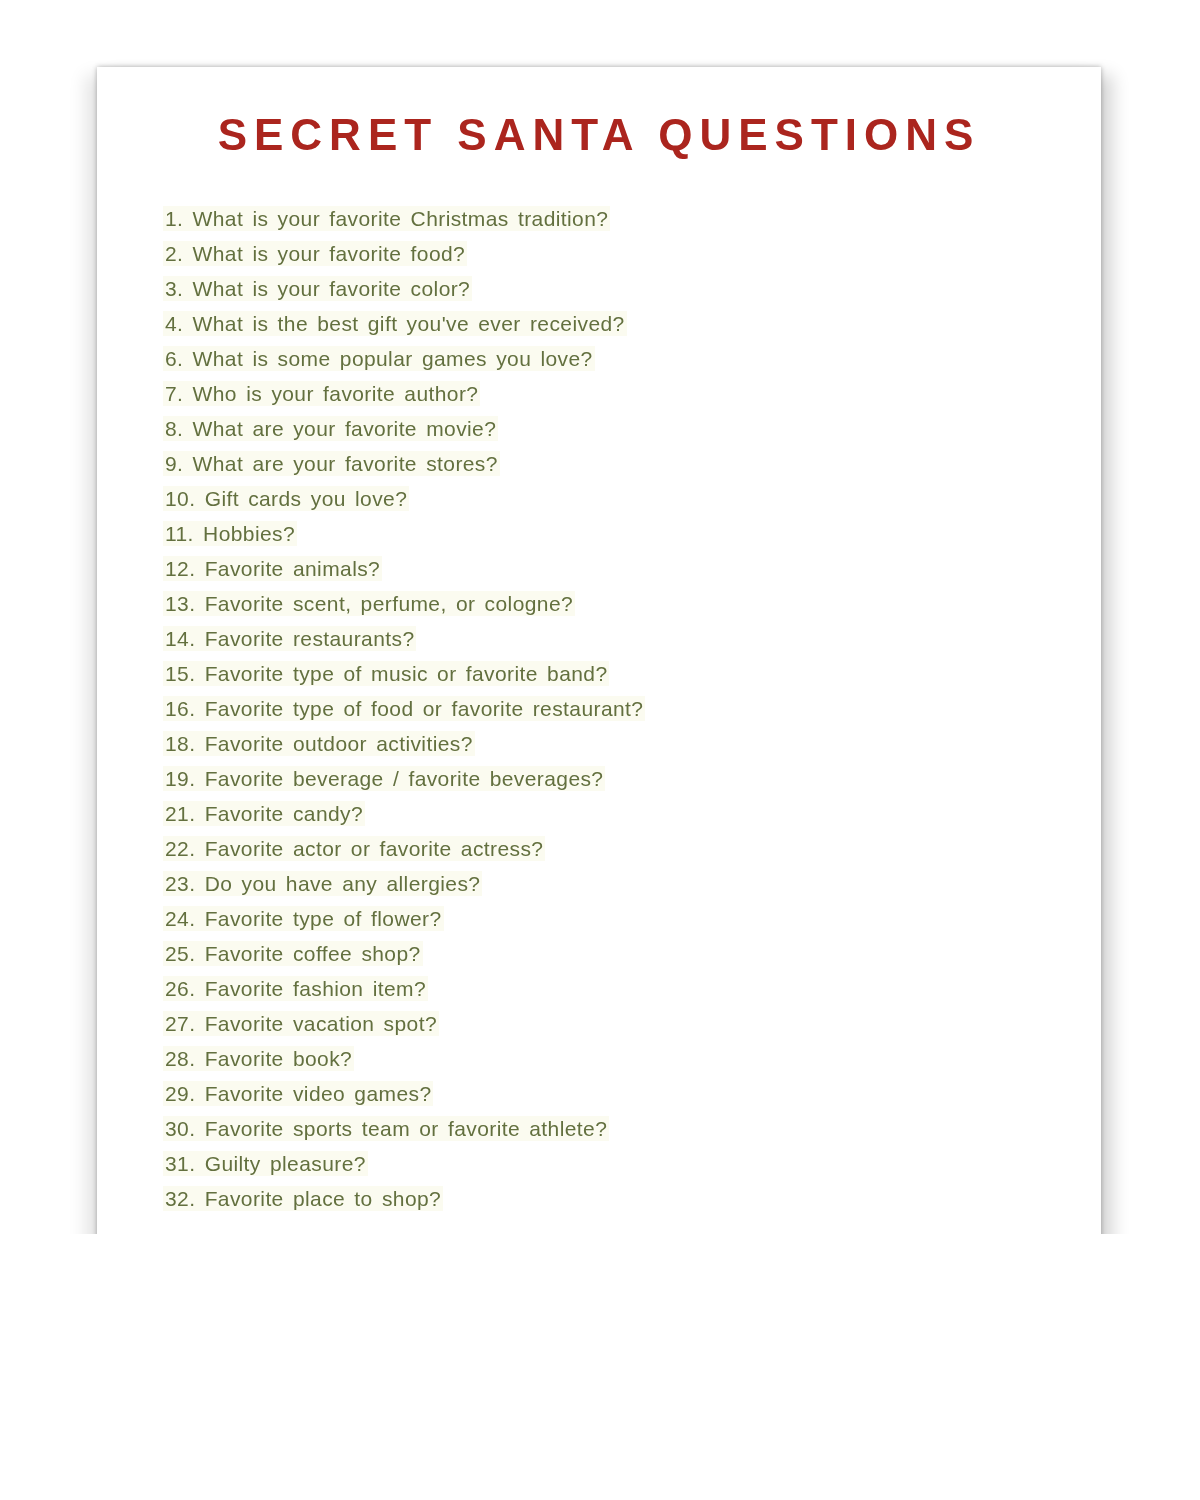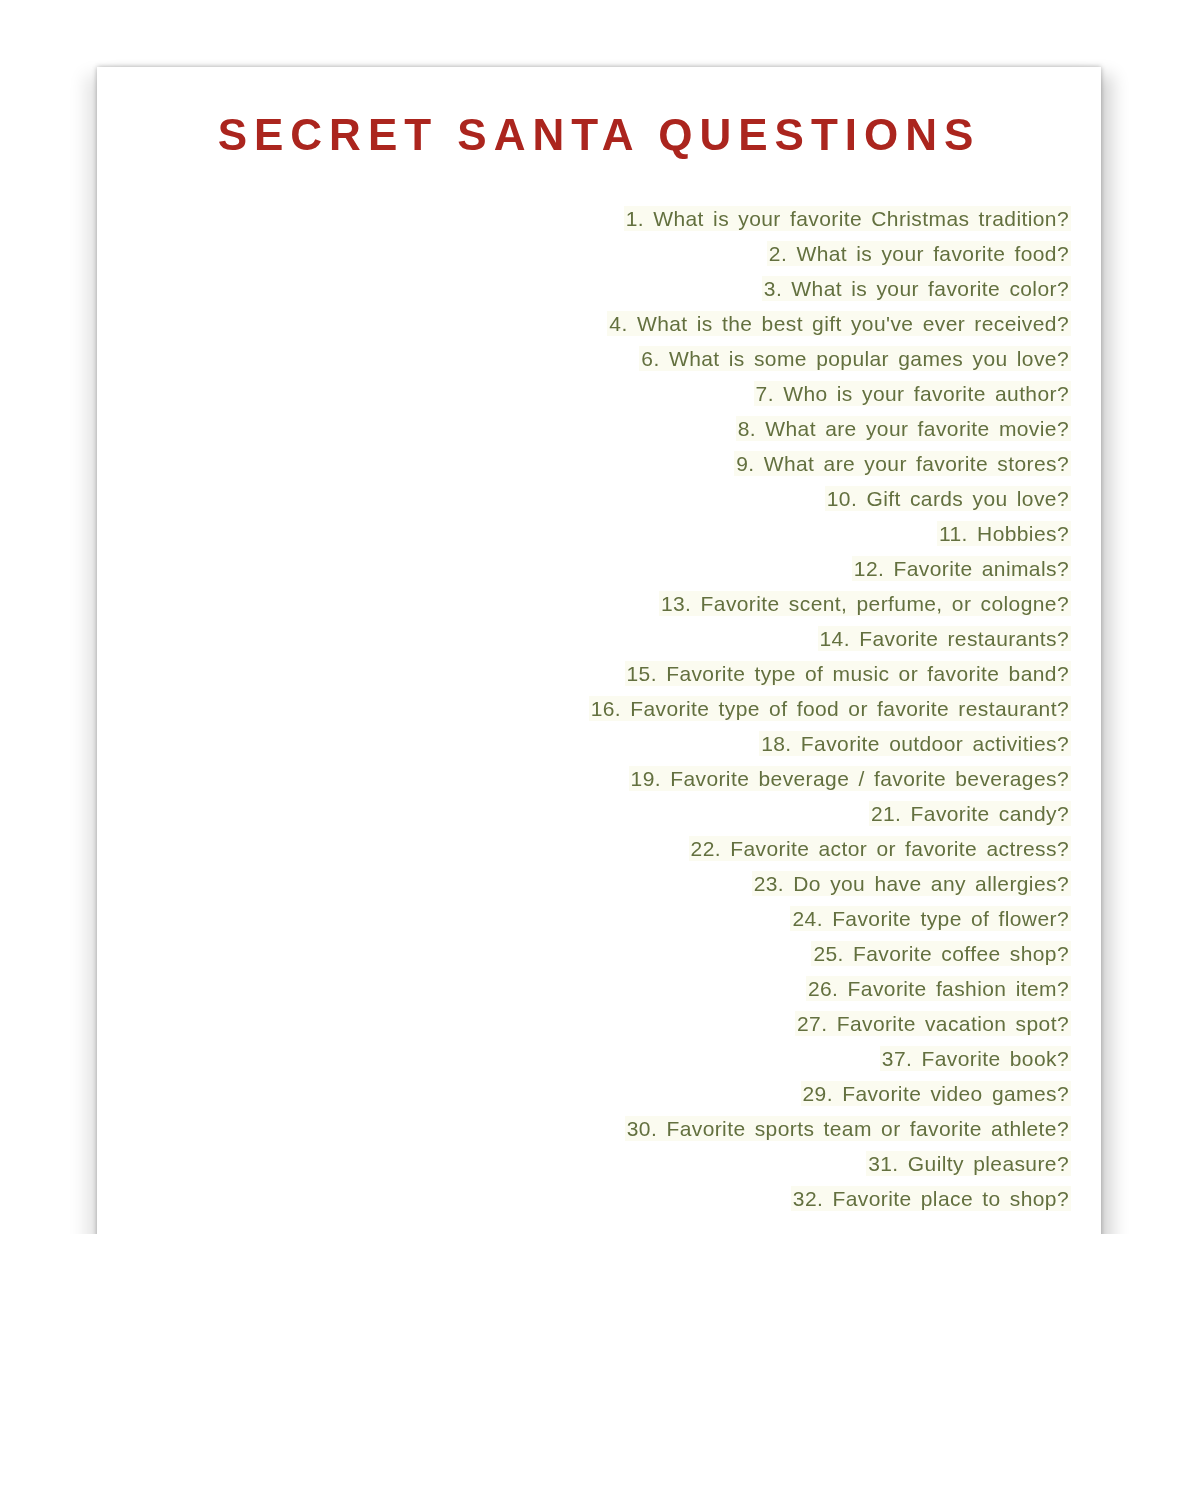--- a/index.html
+++ b/index.html
@@ -61,21 +61,20 @@
     line-height: 52px;
     font-weight: bold;
     letter-spacing: 7px;
     color: #ab251e;
     font-family: "Liberation Sans", sans-serif;
   }
   .questions-list {
     list-style: none;
     margin: 40px 0 0 0;
     padding: 0 30px 0 66px;
-    text-align: right;
   }
   .q-item {
     height: 35px;
     line-height: 35px;
     font-size: 21px;
     color: #63703f;
     white-space: nowrap;
     letter-spacing: 0.4px;
     word-spacing: 3px;
   }
@@ -122,21 +121,21 @@
         <li class="q-item"><span class="hl"><span>16. </span><span>Favorite type of food or favorite restaurant?</span></span></li>
         <li class="q-item"><span class="hl"><span>18. </span><span>Favorite outdoor activities?</span></span></li>
         <li class="q-item"><span class="hl"><span>19. </span><span>Favorite beverage / favorite beverages?</span></span></li>
         <li class="q-item"><span class="hl"><span>21. </span><span>Favorite candy?</span></span></li>
         <li class="q-item"><span class="hl"><span>22. </span><span>Favorite actor or favorite actress?</span></span></li>
         <li class="q-item"><span class="hl"><span>23. </span><span>Do you have any allergies?</span></span></li>
         <li class="q-item"><span class="hl"><span>24. </span><span>Favorite type of flower?</span></span></li>
         <li class="q-item"><span class="hl"><span>25. </span><span>Favorite coffee shop?</span></span></li>
         <li class="q-item"><span class="hl"><span>26. </span><span>Favorite fashion item?</span></span></li>
         <li class="q-item"><span class="hl"><span>27. </span><span>Favorite vacation spot?</span></span></li>
-        <li class="q-item"><span class="hl"><span>37. </span><span>Favorite book?</span></span></li>
+        <li class="q-item"><span class="hl"><span>28. </span><span>Favorite book?</span></span></li>
         <li class="q-item"><span class="hl"><span>29. </span><span>Favorite video games?</span></span></li>
         <li class="q-item"><span class="hl"><span>30. </span><span>Favorite sports team or favorite athlete?</span></span></li>
         <li class="q-item"><span class="hl"><span>31. </span><span>Guilty pleasure?</span></span></li>
         <li class="q-item"><span class="hl"><span>32. </span><span>Favorite place to shop?</span></span></li>
       </ol>
 
     <div class="page-footer">LOVEOURREALLIFE</div>
   </div>
 </div>
 

